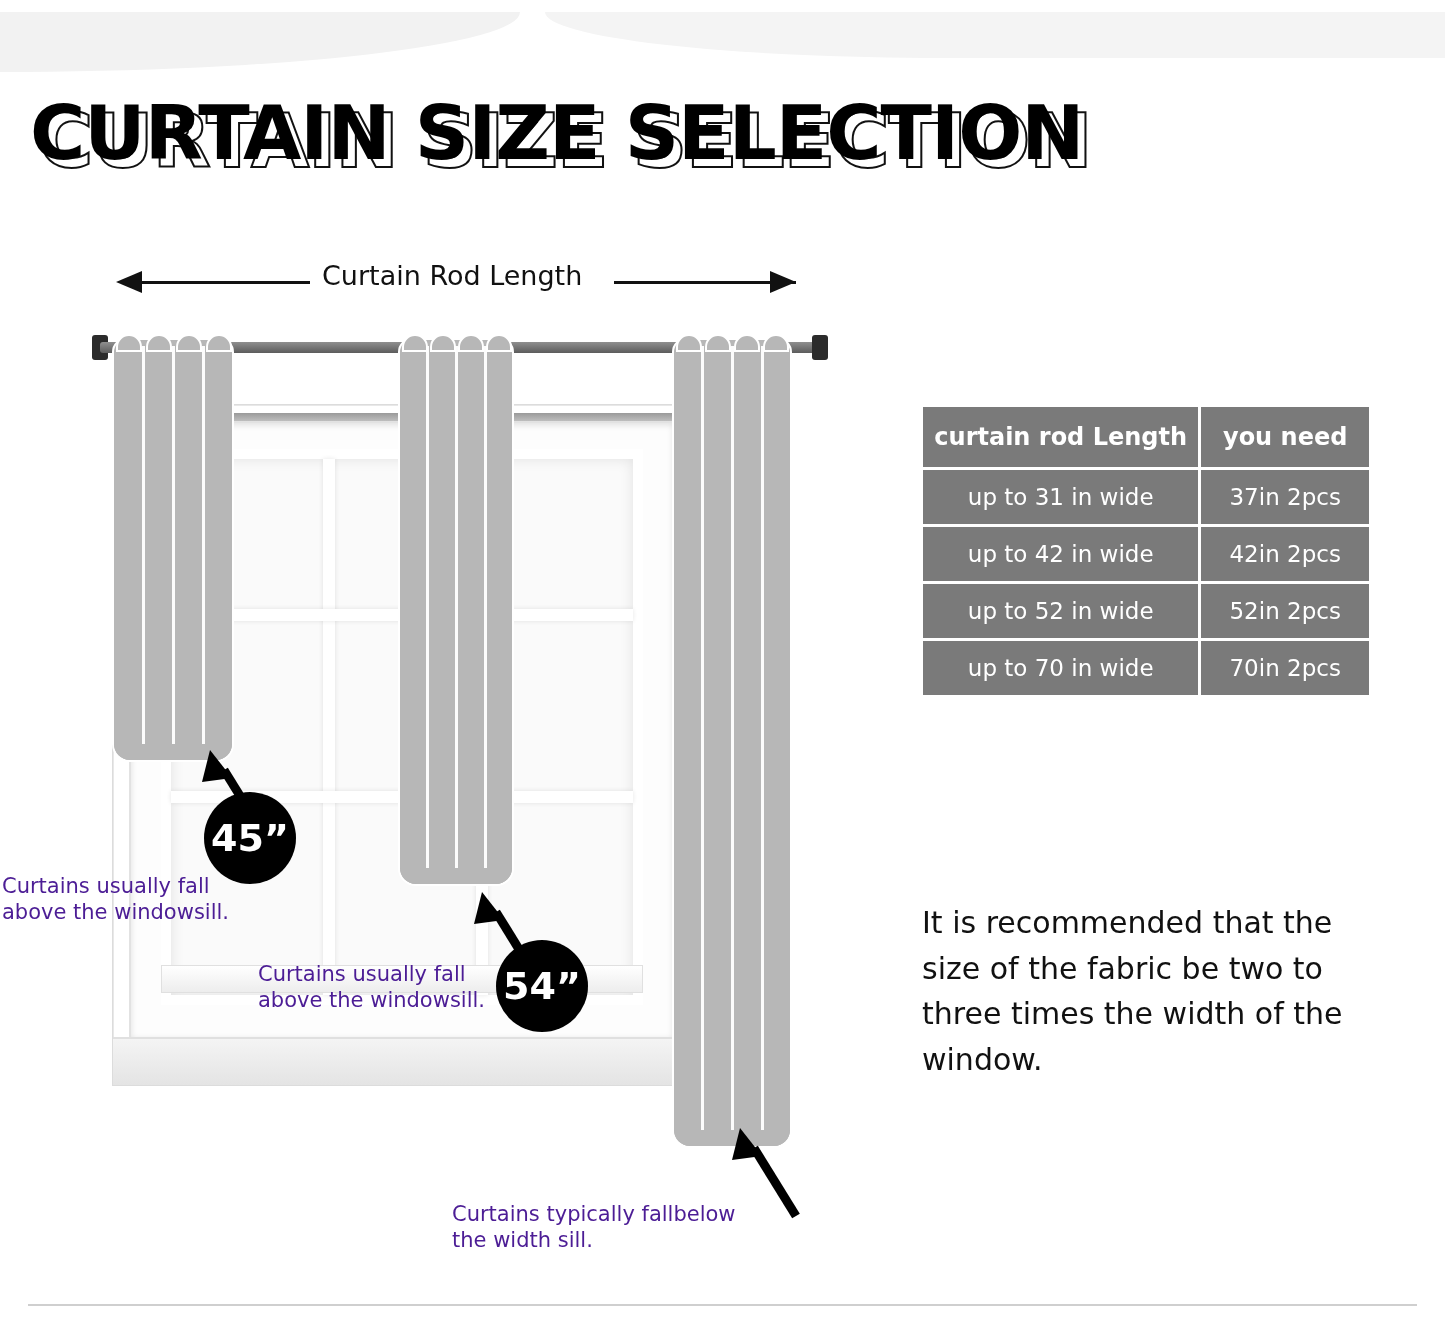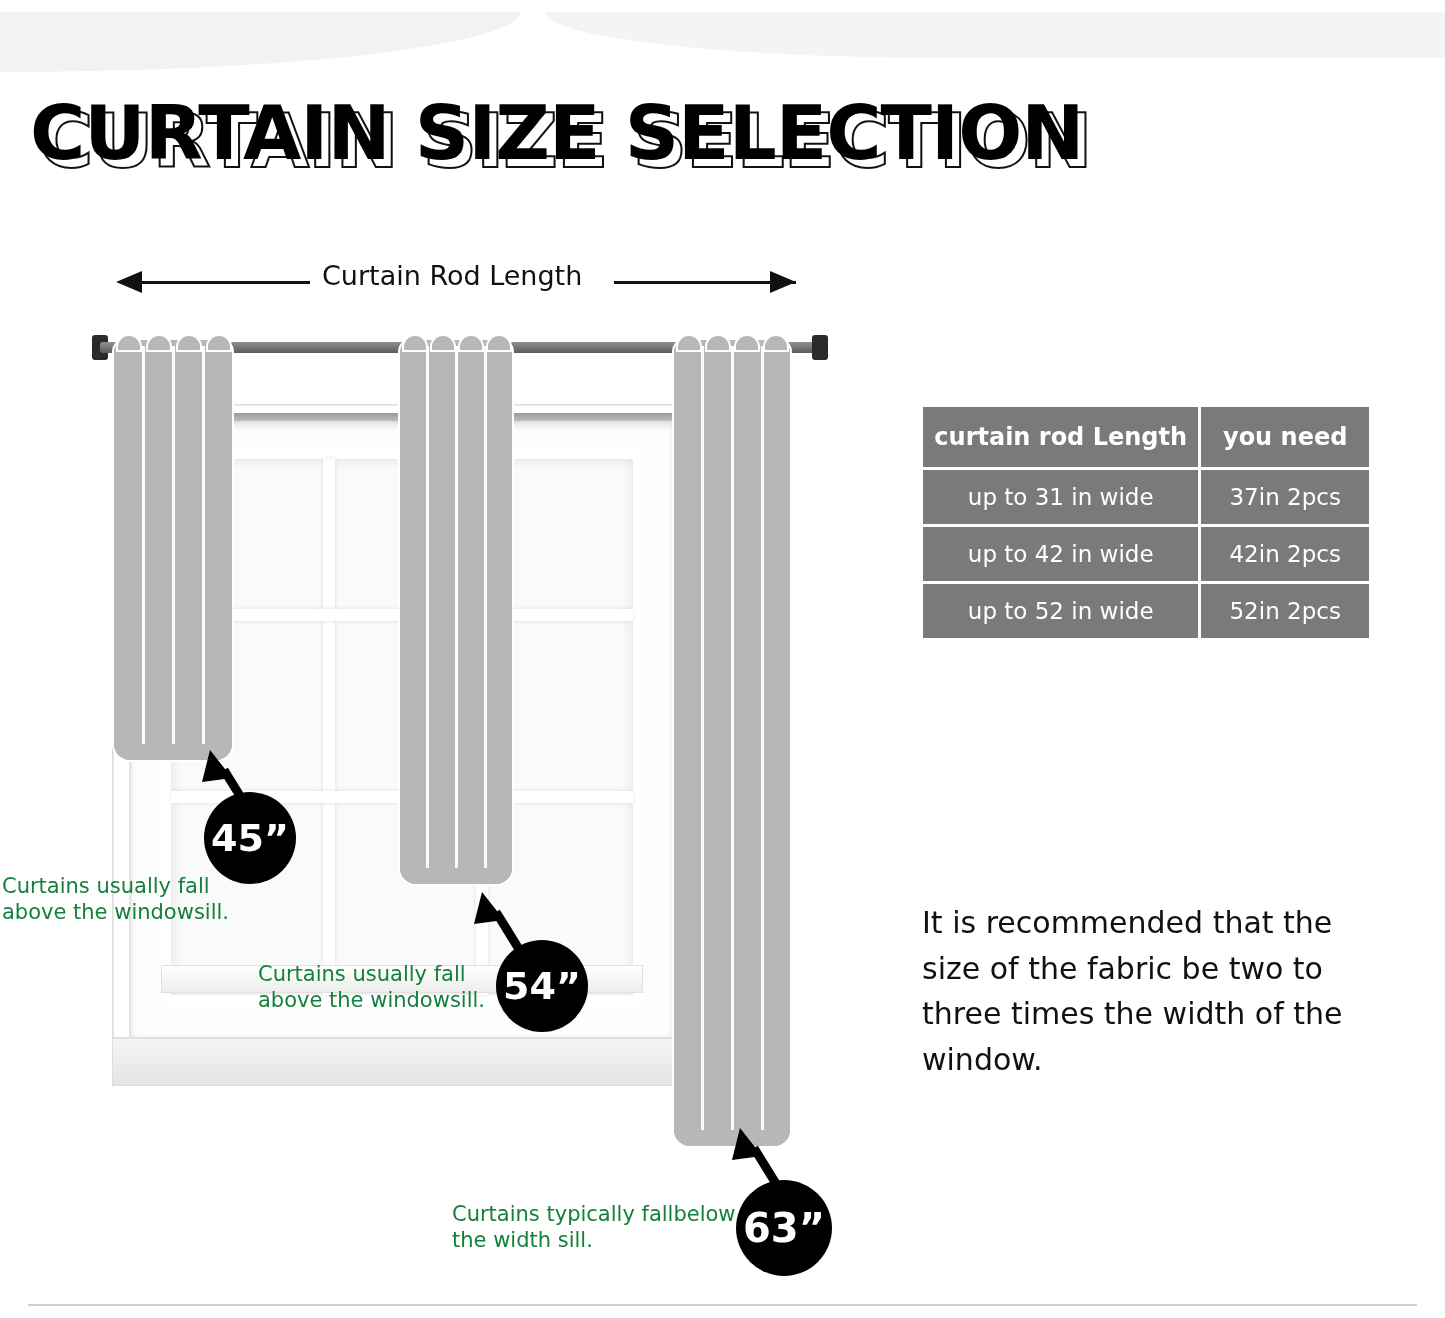--- a/index.html
+++ b/index.html
@@ -248,21 +248,21 @@
     justify-content: center;
   }
   .badge-45 { left: 204px; top: 780px;  width: 92px; height: 92px; font-size: 38px; }
   .badge-54 { left: 496px; top: 928px;  width: 92px; height: 92px; font-size: 38px; }
   .badge-63 { left: 736px; top: 1168px; width: 96px; height: 96px; font-size: 40px; }
 
   .callout {
     position: absolute;
     font-size: 21px;
     line-height: 1.22;
-    color: #15803d;
+    color: #4c1d95;
     font-family: "DejaVu Sans", sans-serif;
   }
   .callout-1 { left: 2px;   top: 862px; }
   .callout-2 { left: 258px; top: 950px; }
   .callout-3 { left: 452px; top: 1190px; }
 
   .ptr { position: absolute; }
 
   
   .table {
@@ -394,21 +394,20 @@
     <path d="M86 96 L44 28" stroke="#000" stroke-width="9" fill="none"></path>
     <polygon points="30,8 52,36 22,40" fill="#000"></polygon>
   </svg>
   <svg class="ptr" style="left:710px; top:1108px;" width="120" height="120" viewBox="0 0 120 120">
     <path d="M86 96 L44 28" stroke="#000" stroke-width="9" fill="none"></path>
     <polygon points="30,8 52,36 22,40" fill="#000"></polygon>
   </svg>
 
   <div class="badge badge-45">45”</div>
   <div class="badge badge-54">54”</div>
-  <div class="badge badge-63">63”</div>
 
   <div class="callout callout-1">
     <div>Curtains usually fall</div>
     <div>above the windowsill.</div>
   </div>
   <div class="callout callout-2">
     <div>Curtains usually fall</div>
     <div>above the windowsill.</div>
   </div>
   <div class="callout callout-3">
@@ -429,20 +428,24 @@
         <td>37in 2pcs</td>
       </tr>
       <tr>
         <td>up to 42 in wide</td>
         <td>42in 2pcs</td>
       </tr>
       <tr>
         <td>up to 52 in wide</td>
         <td>52in 2pcs</td>
       </tr>
+      <tr>
+        <td>up to 70 in wide</td>
+        <td>70in 2pcs</td>
+      </tr>
     </tbody>
   </table>
 
   <div class="recommend">It is recommended that the size of the fabric be two to three times the width of the window.</div>
 
   <div class="bottom-rule"></div>
 
 </div>
 
 </body></html>

